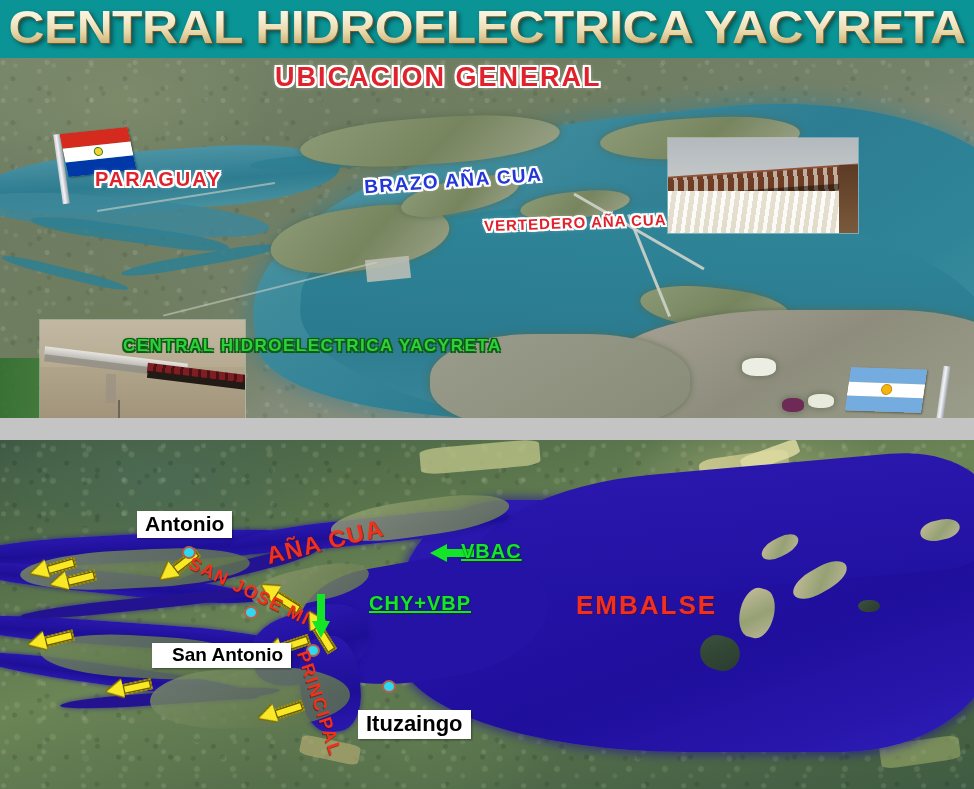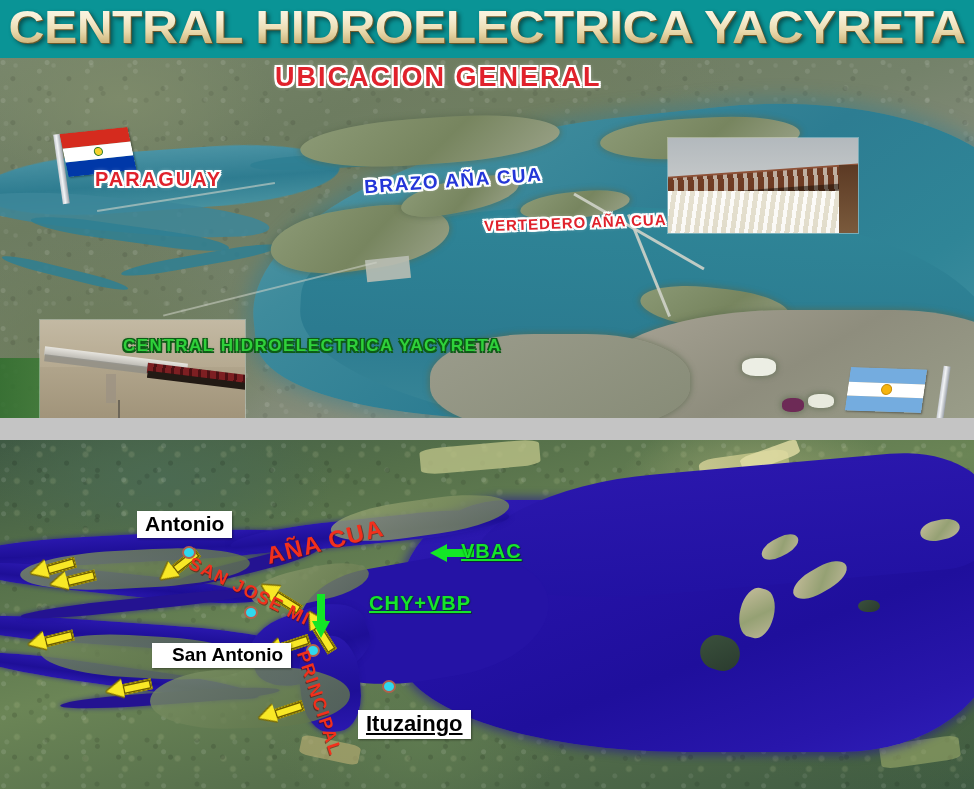--- a/index.html
+++ b/index.html
@@ -515,27 +515,28 @@
     <div class="citydot" style="left:182px;top:106px;"></div>
     <div class="citydot" style="left:306px;top:204px;"></div>
     <div class="citydot" style="left:382px;top:240px;"></div>
     <div class="citydot" style="left:244px;top:166px;"></div>
 
 
     <div class="boxlbl" style="left:137px;top:71px;font-size:21px;">Antonio</div>
 
     <div class="boxlbl" style="left:152px;top:203px;font-size:19px;padding-left:20px;">San Antonio</div>
 
-    <div class="boxlbl" style="left:358px;top:270px;font-size:22px;text-decoration:underline;">Ituzaingo</div>
+    <div class="boxlbl" style="left:358px;top:270px;font-size:22px;">Ituzaingo</div>
 
     <div class="lbl t-redorange" style="left:265px;top:88px;font-size:24px;transform:rotate(-14deg);">AÑA CUA</div>
 
     <div class="lbl t-redorange" style="left:183px;top:141px;font-size:18px;transform:rotate(26deg);">SAN JOSE MI</div>
 
     <div class="lbl t-redorange" style="left:312px;top:208px;font-size:18px;transform:rotate(72deg);transform-origin:left top;">PRINCIPAL</div>
 
+    <div class="lbl t-redorange" style="left:576px;top:150px;font-size:26px;letter-spacing:2px;">EMBALSE</div>
 
     <div class="lbl t-green" style="left:461px;top:100px;font-size:20px;">VBAC</div>
 
     <div class="lbl t-green" style="left:338px;top:152px;font-size:20px;margin-left:31px;">CHY+VBP</div>
   </div>
 
 </div>
 
 </body></html>

